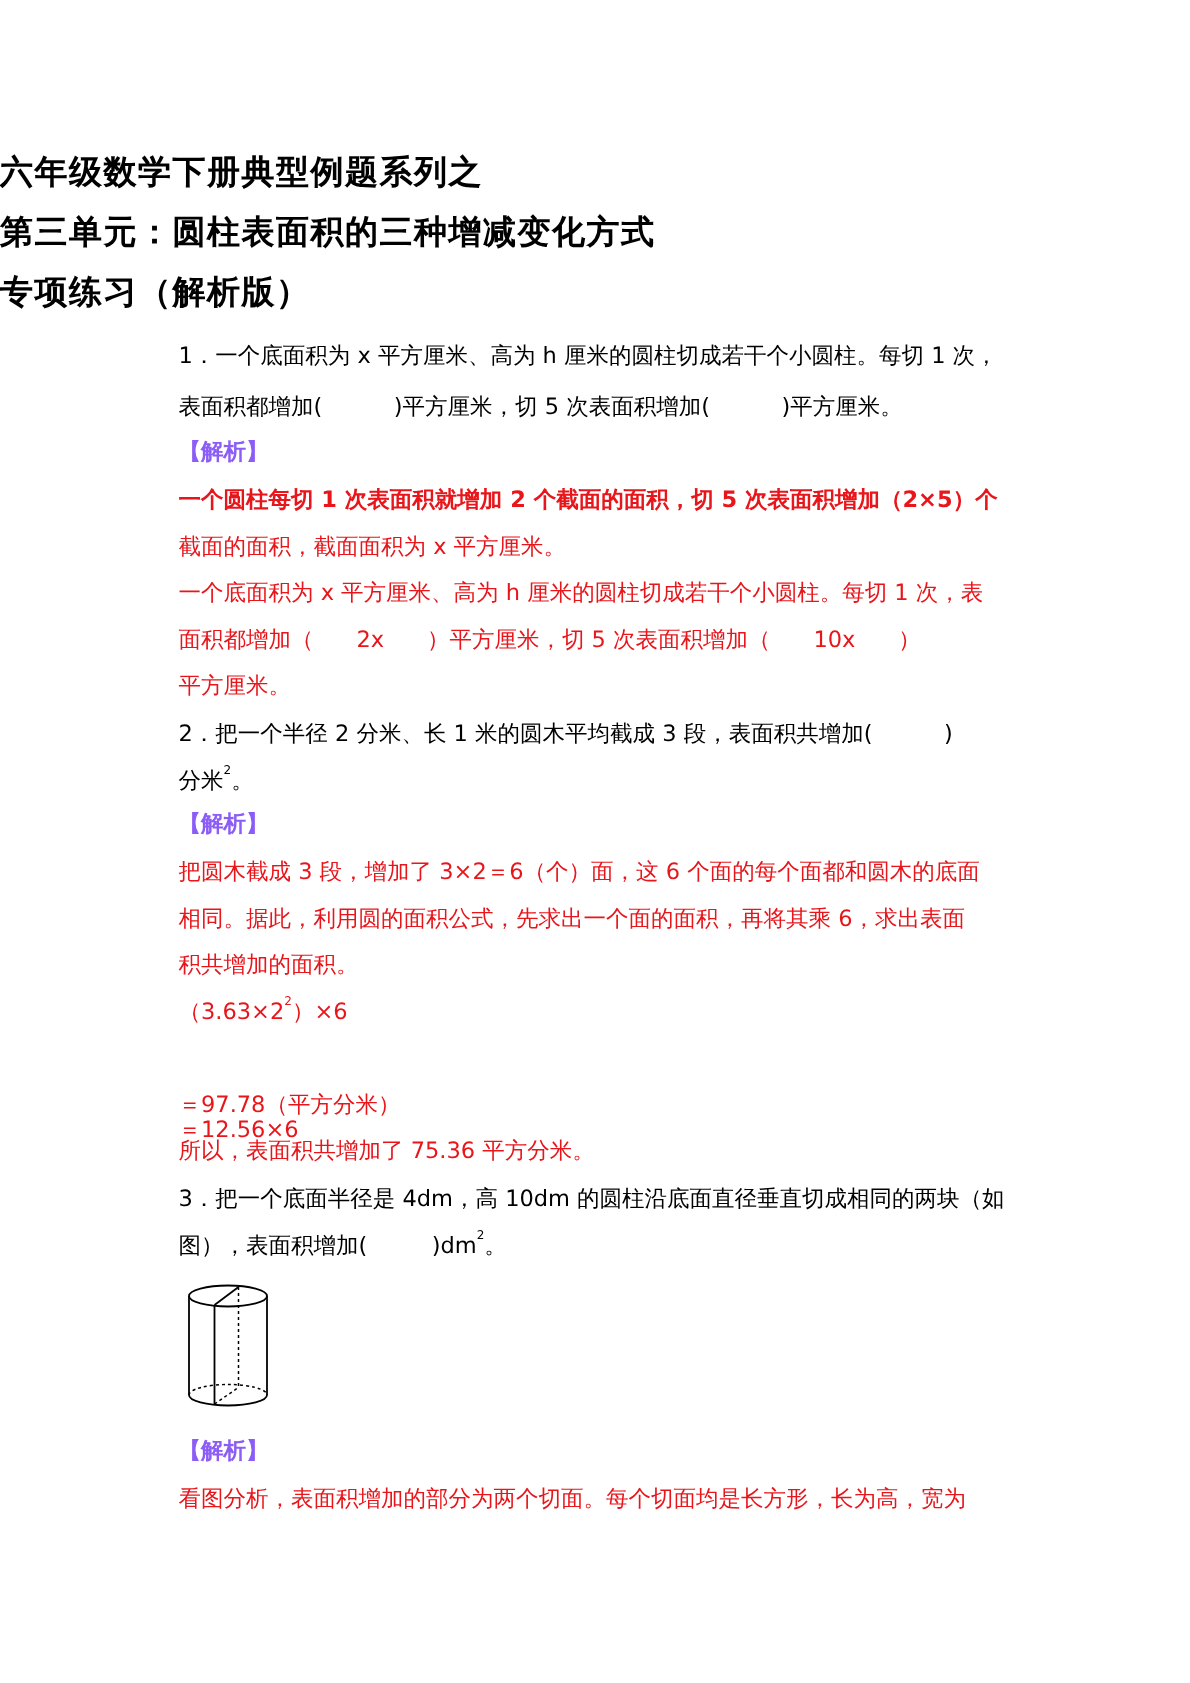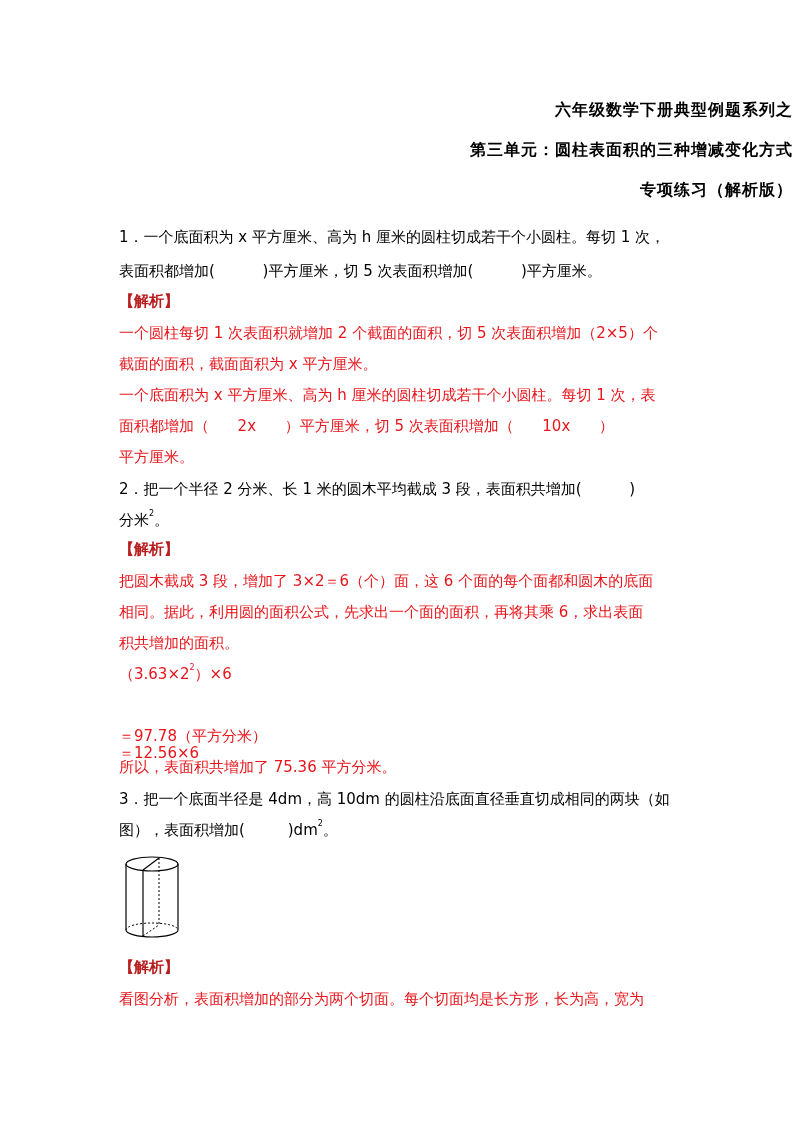--- a/index.html
+++ b/index.html
@@ -1,36 +1,36 @@
 <!DOCTYPE html>
 <html><head>
   <meta charset="utf-8">
   <style>
     html, body { margin: 0; padding: 0; background: #ffffff; }
     body { width: 793px; height: 1122px; position: relative; overflow: hidden;
            font-family: "DejaVu Sans", "Liberation Sans", sans-serif; color: #000; }
-    .title { position: absolute; left: 0; width: 793px; text-align: right;
-             font-weight: bold; font-size: 16px; letter-spacing: 1px; }
+    .title { position: absolute; left: 0; width: 793px; text-align: left;
+             font-weight: bold; font-size: 22px; letter-spacing: 1px; }
     .line { position: absolute; left: 119px; font-size: 15px; white-space: pre; }
     .red { color: #e8151b; }
-    .tag { color: #b91c1c; font-weight: bold; }
+    .tag { color: #8b5cf6; font-weight: bold; }
     sup { font-size: 8px; vertical-align: top; position: relative; top: -2px; }
     .figure { position: absolute; left: 119px; top: 852px; }
   </style>
 </head>
 <body>
 
 <div class="title" style="top:100px;">六年级数学下册典型例题系列之</div>
 <div class="title" style="top:140px;">第三单元：圆柱表面积的三种增减变化方式</div>
 <div class="title" style="top:180px;">专项练习（解析版）</div>
 
 <div class="line" style="top:228px;">1．一个底面积为 x 平方厘米、高为 h 厘米的圆柱切成若干个小圆柱。每切 1 次，</div>
 <div class="line" style="top:262px;">表面积都增加(          )平方厘米，切 5 次表面积增加(          )平方厘米。</div>
 <div class="line tag" style="top:292px;">【解析】</div>
-<div class="line red" style="top:324px;">一个圆柱每切 1 次表面积就增加 2 个截面的面积，切 5 次表面积增加（2×5）个</div>
+<div class="line red" style="top:324px;font-weight:bold;">一个圆柱每切 1 次表面积就增加 2 个截面的面积，切 5 次表面积增加（2×5）个</div>
 <div class="line red" style="top:355px;">截面的面积，截面面积为 x 平方厘米。</div>
 <div class="line red" style="top:386px;">一个底面积为 x 平方厘米、高为 h 厘米的圆柱切成若干个小圆柱。每切 1 次，表</div>
 <div class="line red" style="top:417px;">面积都增加（      2x      ）平方厘米，切 5 次表面积增加（      10x      ）</div>
 <div class="line red" style="top:448px;">平方厘米。</div>
 
 <div class="line" style="top:480px;">2．把一个半径 2 分米、长 1 米的圆木平均截成 3 段，表面积共增加(          )</div>
 <div class="line" style="top:511px;"><span>分米</span><sup>2</sup><span>。</span></div>
 <div class="line tag" style="top:540px;">【解析】</div>
 <div class="line red" style="top:572px;">把圆木截成 3 段，增加了 3×2＝6（个）面，这 6 个面的每个面都和圆木的底面</div>
 <div class="line red" style="top:603px;">相同。据此，利用圆的面积公式，先求出一个面的面积，再将其乘 6，求出表面</div>

